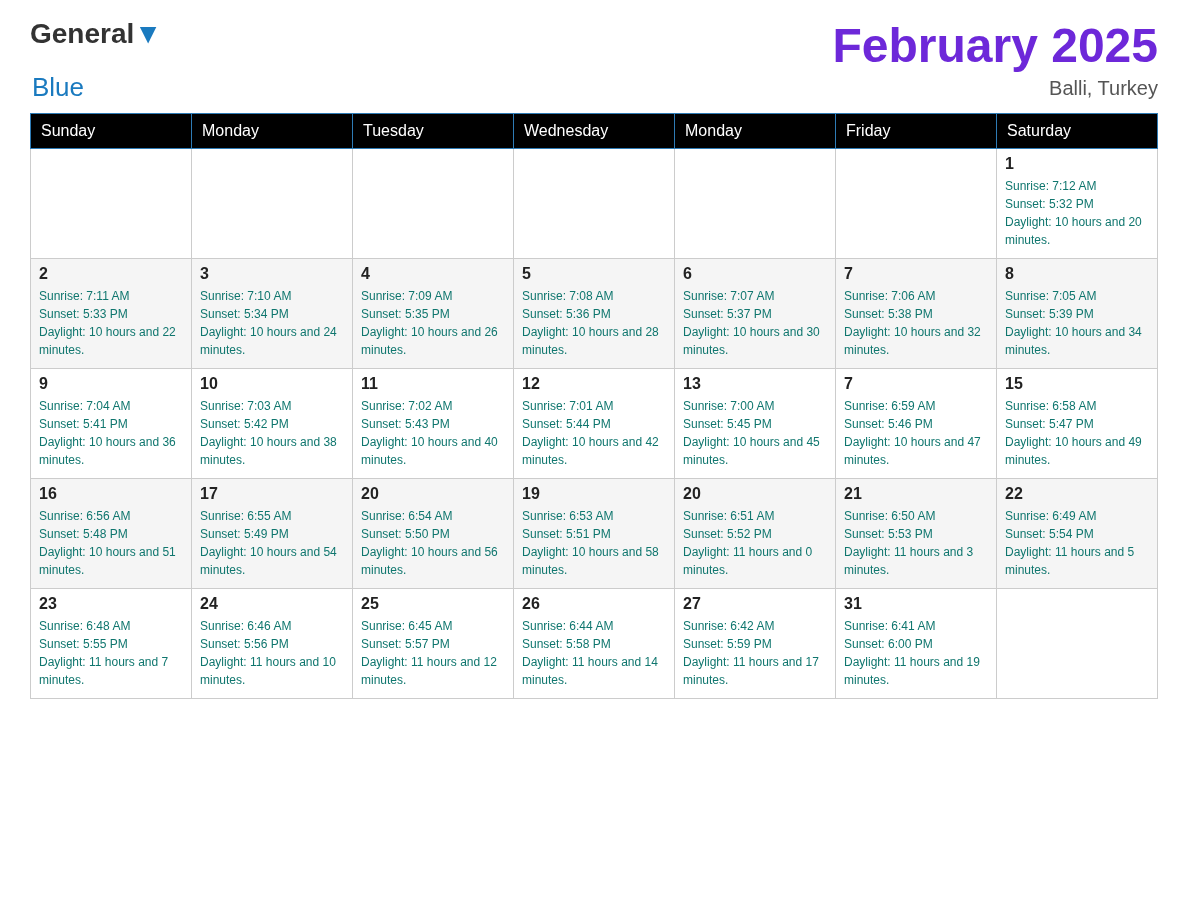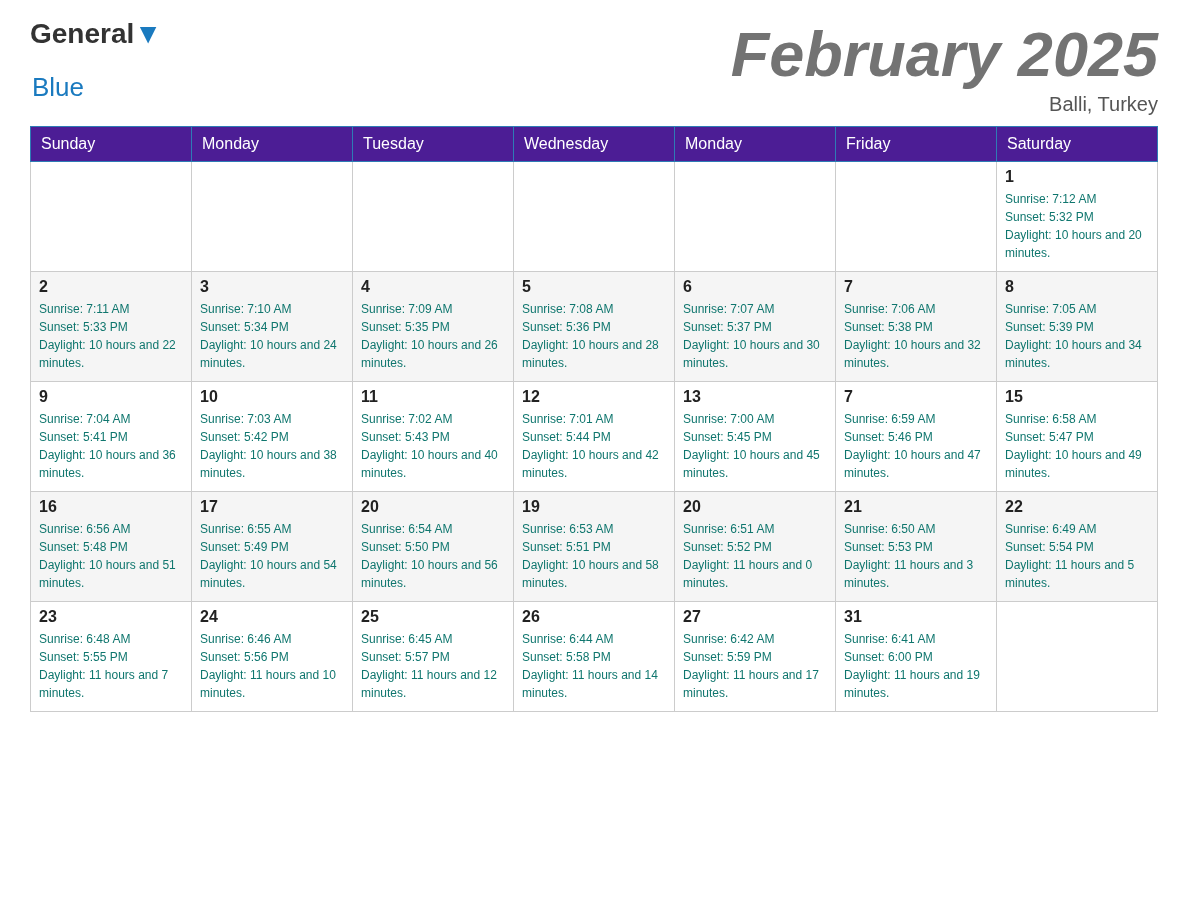--- a/index.html
+++ b/index.html
@@ -35,38 +35,37 @@
       font-size: 26px;
       font-weight: normal;
       color: #1a7abf;
       margin-top: -4px;
       margin-left: 2px;
     }
     .title-area {
       text-align: right;
     }
     .month-title {
-      font-size: 63px;
+      font-size: 48px;
       font-weight: bold;
-      color: #737373;
+      color: #6d28d9;
       line-height: 1.1;
-      font-style: italic;
     }
     .location {
       font-size: 20px;
       color: #555;
       margin-top: 4px;
     }
     .calendar {
       width: 100%;
       border-collapse: collapse;
       margin-top: 10px;
     }
     .calendar th {
-      background: #4c1d95;
+      background: #000000;
       color: #fff;
       font-size: 16px;
       font-weight: normal;
       padding: 8px 10px;
       text-align: left;
       border: 1px solid #2e7bb5;
     }
     .calendar td {
       border: 1px solid #ccc;
       vertical-align: top;

